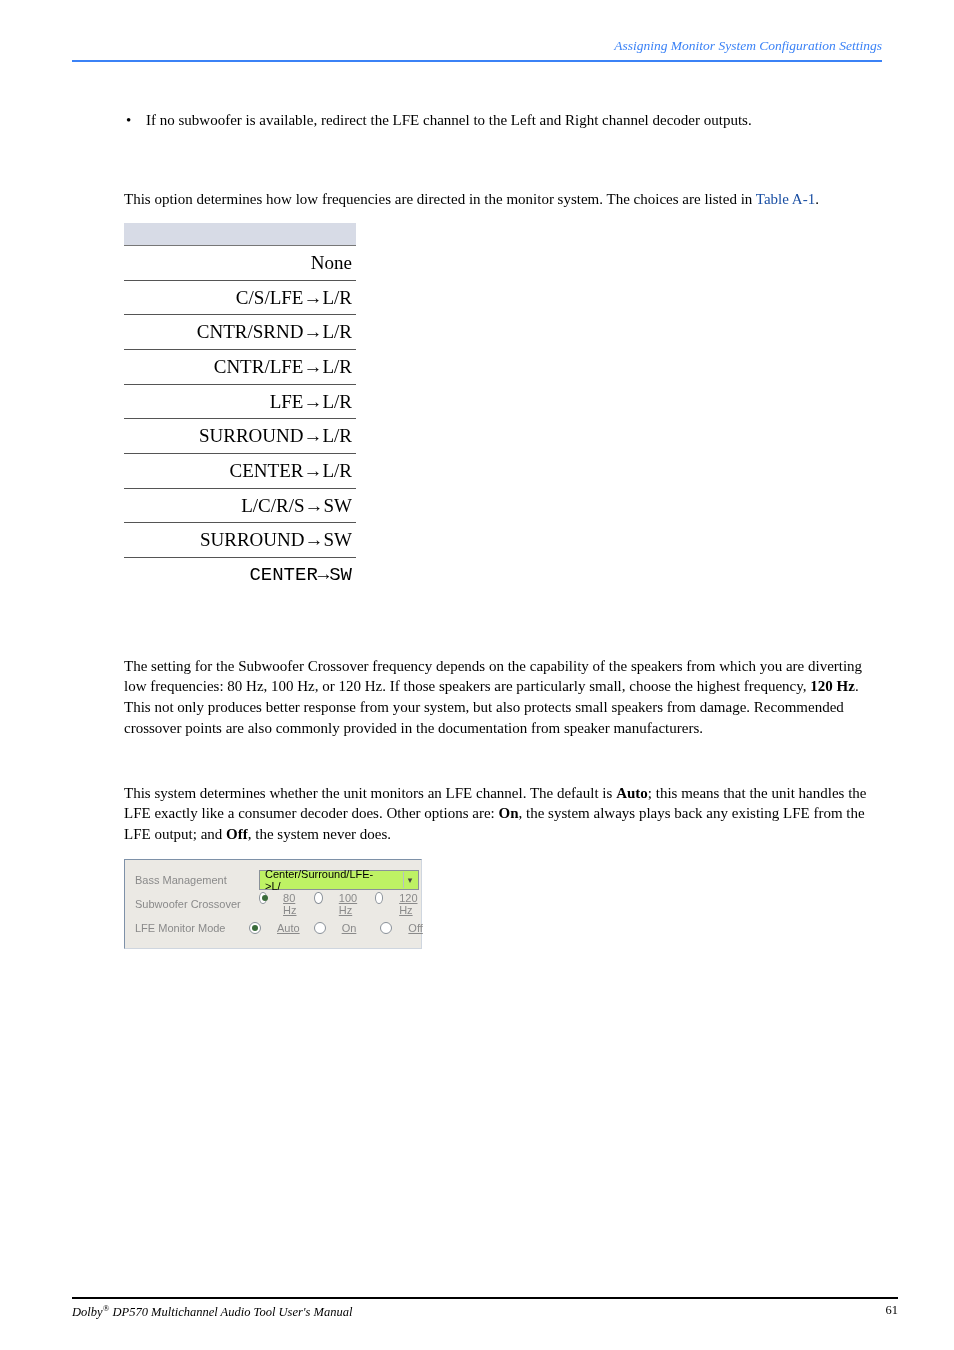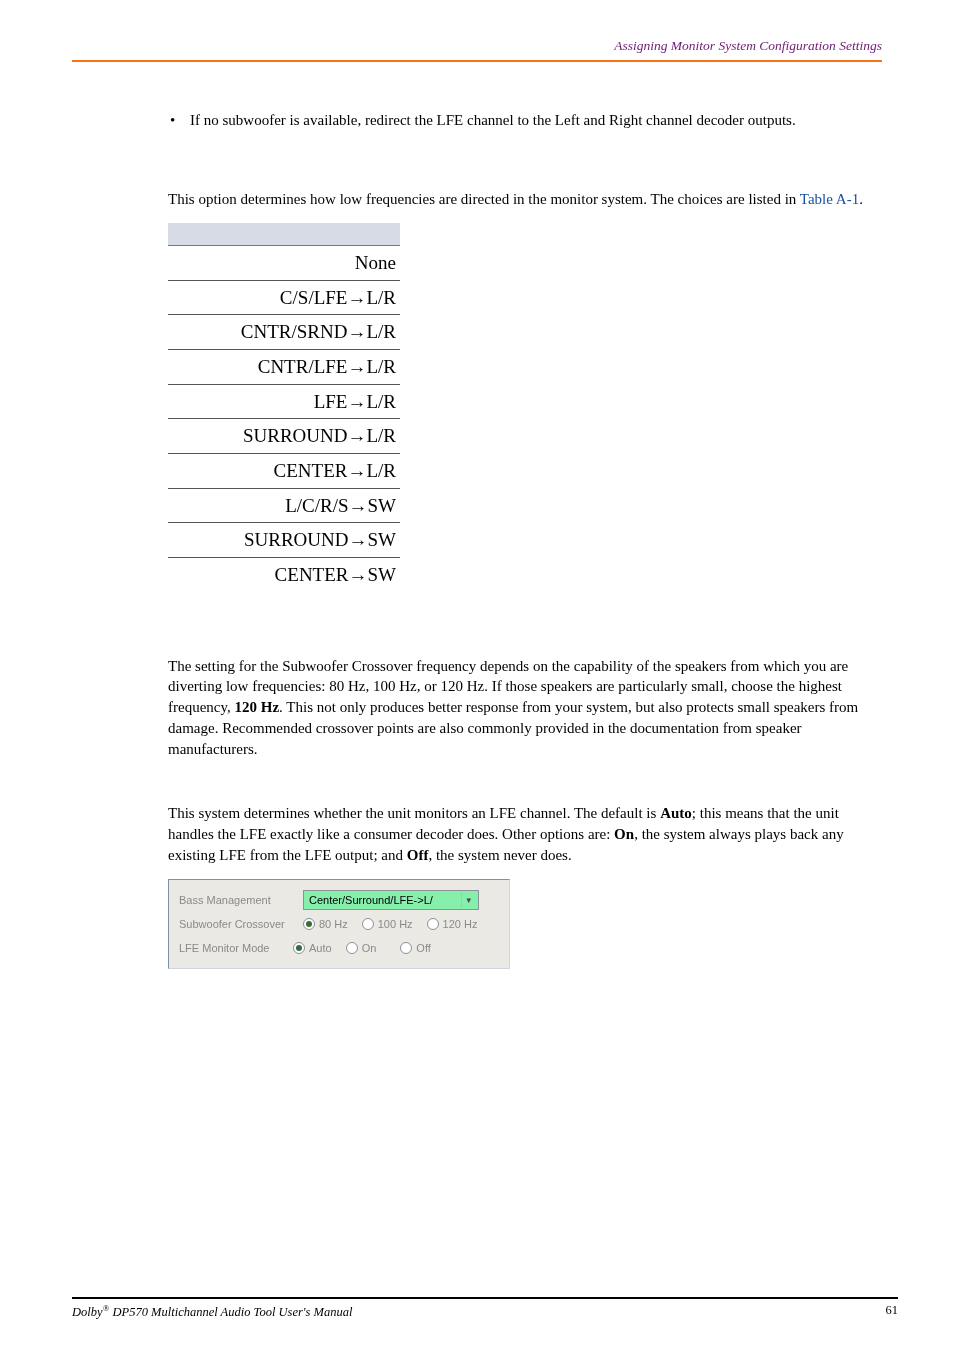--- a/index.html
+++ b/index.html
@@ -10,27 +10,27 @@
     background: #fff;
     position: relative;
   }
   .page {
     padding: 38px 72px 0 72px;
   }
   .running-head {
     text-align: right;
     font-style: italic;
     font-size: 13.5px;
-    color: #701a75;
-    border-bottom: 2px solid #f97316;
+    color: #3b82f6;
+    border-bottom: 2px solid #3b82f6;
     padding-bottom: 6px;
     margin-bottom: 48px;
   }
   .body-text {
-    margin-left: 96px;
+    margin-left: 52px;
     margin-right: 10px;
   }
   ul.bullet { list-style: none; padding: 0; margin: 0 0 28px 0; }
   ul.bullet li {
     position: relative;
     padding-left: 22px;
     font-size: 15px;
     line-height: 1.38;
   }
   ul.bullet li::before {
@@ -55,28 +55,28 @@
   table.opts th {
     background: #d7dbe6;
     height: 22px;
     border-bottom: 0.5px solid #777;
   }
   table.opts td {
     padding: 5px 4px 4px 4px;
     border-bottom: 0.5px solid #555;
     line-height: 1.3;
   }
-  table.opts tr:last-child td { border-bottom: none; }
+  table.opts tr:last-child td { border-bottom: none; font-family: Liberation Mono, monospace; }
   .sectgap { height: 30px; }
   .bold { font-weight: bold; }
 
   
   .panel-shot {
     margin-top: 12px;
-    width: 342px;
+    width: 298px;
     border-top: 1px solid #7e91a8;
     border-left: 1px solid #7e91a8;
     border-right: 1px solid #cfd6df;
     border-bottom: 1px solid #cfd6df;
     background: #ebe9e4;
     padding: 8px 10px 8px 10px;
     font-family: Tahoma, Arial, sans-serif;
     font-size: 11px;
     color: #8a8a8a;
   }
@@ -85,21 +85,21 @@
     align-items: center;
     height: 24px;
     gap: 6px;
   }
   .panel-row .lbl { flex: 0 0 118px; }
   .combo {
     display: inline-flex;
     align-items: center;
     height: 20px;
     border: 1px solid #8a9199;
-    background: #86efac;
+    background: #bef264;
     color: #000;
     padding: 0 2px 0 5px;
     font-size: 11px;
     gap: 28px;
   }
   .combo .arrowbtn {
     width: 15px; height: 16px;
     border-left: 1px solid #b7bec7;
     display: inline-flex; align-items: center; justify-content: center;
   }
@@ -116,21 +116,21 @@
     vertical-align: middle;
   }
   .radio.sel::after {
     content: "";
     position: absolute;
     left: 2px; top: 2px;
     width: 6px; height: 6px;
     background: #3a6b3a;
     border-radius: 50%;
   }
-  .rg { display: inline-flex; align-items: center; gap: 4px; margin-right: 8px; }
+  .rg { display: inline-flex; gap: 16px; margin-right: 8px; text-decoration: underline; }
 
   
   .footer {
     position: absolute;
     left: 72px; right: 56px;
     bottom: 30px;
     border-top: 2px solid #000;
     padding-top: 4px;
     display: flex;
     justify-content: space-between;

